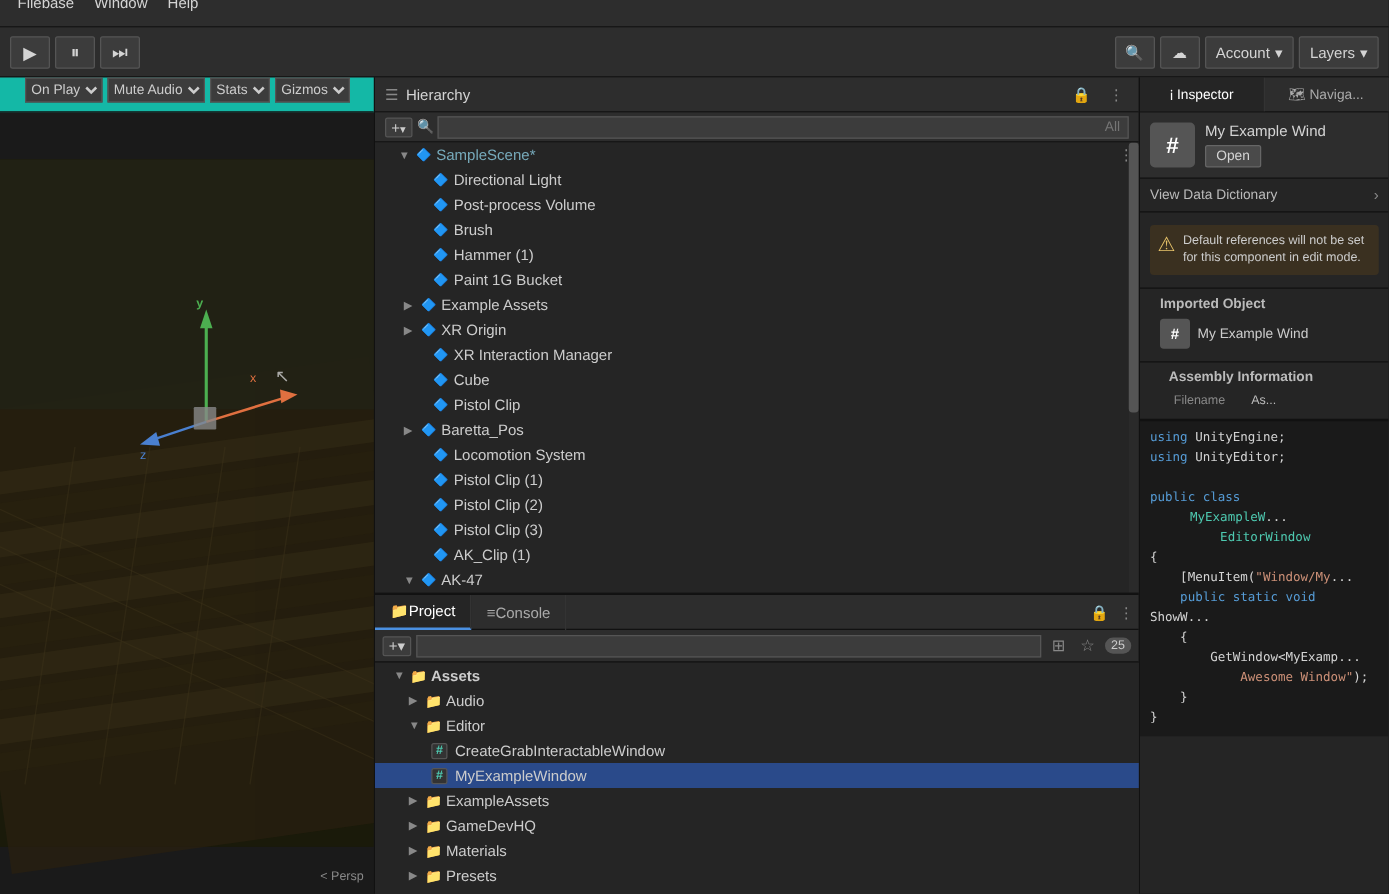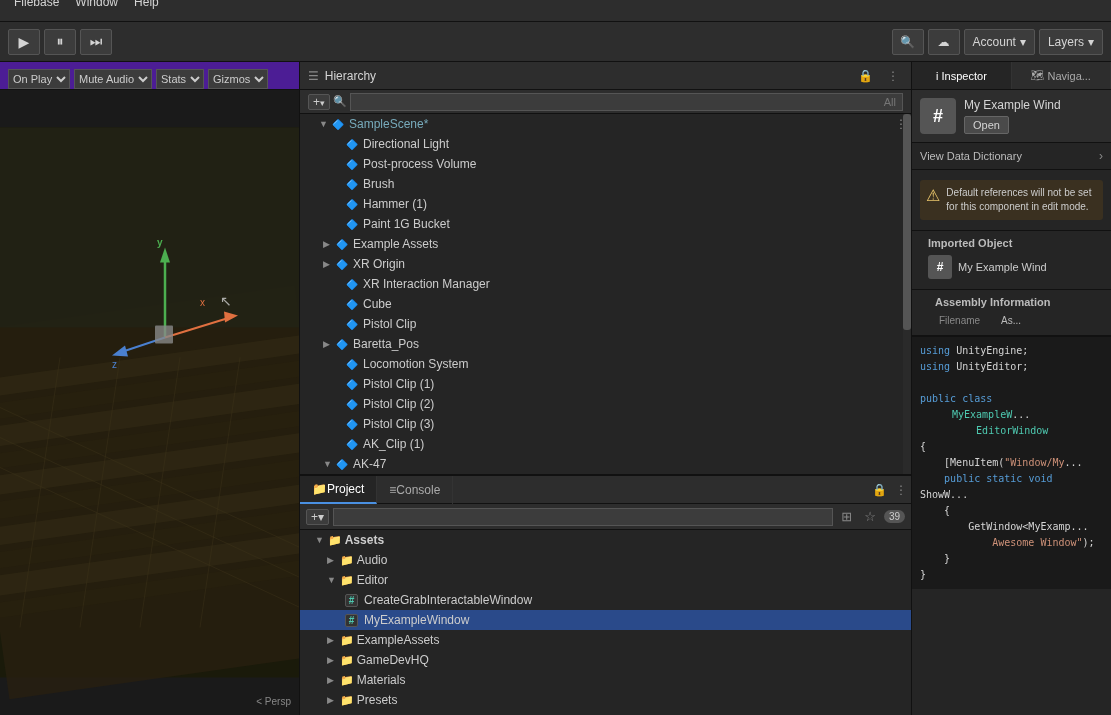--- a/index.html
+++ b/index.html
@@ -13,21 +13,21 @@
     .toolbar { background: #2d2d2d; height: 40px; display: flex; align-items: center; padding: 0 8px; border-bottom: 1px solid #111; gap: 4px; }
     .toolbar-btn { background: #3c3c3c; border: 1px solid #555; color: #d4d4d4; width: 32px; height: 26px; display: flex; align-items: center; justify-content: center; cursor: pointer; border-radius: 2px; font-size: 14px; }
     .toolbar-spacer { flex: 1; }
     .toolbar-dropdown { background: #3c3c3c; border: 1px solid #555; color: #d4d4d4; height: 26px; display: flex; align-items: center; padding: 0 8px; cursor: pointer; border-radius: 2px; gap: 4px; font-size: 12px; }
 
     
     .main-layout { display: flex; height: calc(715px - 62px); }
 
     
     .scene-panel { width: 300px; display: flex; flex-direction: column; border-right: 1px solid #111; }
-    .scene-toolbar { background: #4c1d95; height: 28px; display: flex; align-items: flex-end; padding: 0 8px; border-bottom: 1px solid #111; gap: 4px; }
+    .scene-toolbar { background: #14b8a6; height: 28px; display: flex; align-items: flex-start; padding: 0 20px; border-bottom: 1px solid #111; gap: 4px; }
     .scene-view { flex: 1; background: #1a1a1a; position: relative; overflow: hidden; }
     .scene-persp { position: absolute; bottom: 8px; right: 8px; color: #888; font-size: 10px; }
 
     
     .center-panel { flex: 1; display: flex; flex-direction: column; }
 
     
     .hierarchy-panel { flex: 1; display: flex; flex-direction: column; border-bottom: 1px solid #111; }
     .panel-header { background: #2d2d2d; height: 28px; display: flex; align-items: center; padding: 0 8px; border-bottom: 1px solid #111; gap: 6px; }
     .panel-title { color: #d4d4d4; font-size: 12px; font-weight: 500; }
@@ -345,21 +345,21 @@
         <button class="panel-btn">🔒</button>
         <button class="panel-btn">⋮</button>
       </div>
       <div class="bottom-toolbar">
         <button class="panel-btn" style="background:#3c3c3c;border:1px solid #555;padding:0 4px;border-radius:2px;color:#ccc;">
           <span>+</span>▾
         </button>
         <input class="bottom-search" style="flex: 1 1 0%;" placeholder="">
         <button class="bottom-icon-btn">⊞</button>
         <button class="bottom-icon-btn">☆</button>
-        <span class="count-badge">39</span>
+        <span class="count-badge">25</span>
       </div>
       <div class="bottom-content">
 
         <div class="asset-item" style="font-weight:bold;">
           <span style="width:8px;"></span>
           <span class="tree-arrow">▼</span>
           <span class="folder-icon">📁</span>
           <span>Assets</span>
         </div>
         <div class="asset-item">

